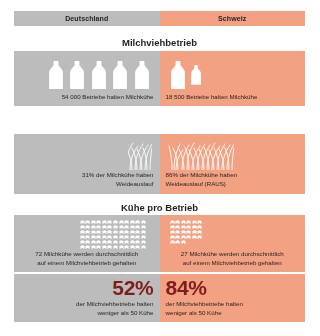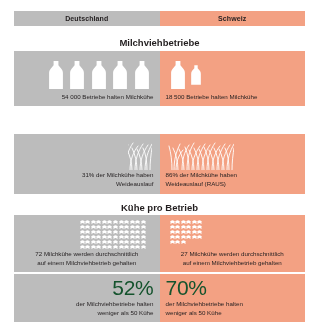--- a/index.html
+++ b/index.html
@@ -148,22 +148,22 @@
     left: 6px;
     right: 6px;
     bottom: 3px;
     display: flex;
     flex-direction: column;
   }
   .pct-inner.de { align-items: flex-end; }
   .pct-inner.ch { align-items: flex-start; }
   .pct-big {
     font-size: 21px;
-    font-weight: normal;
-    color: #14532d;
+    font-weight: bold;
+    color: #7f1d1d;
     line-height: 1.05;
     letter-spacing: -0.3px;
   }
   .pct-cap {
     font-size: 6.2px;
     line-height: 1.45;
     color: #231f20;
     margin-top: 1px;
   }
 </style>
@@ -174,21 +174,21 @@
 
   <div class="country-header">
     <div class="half de">
       <span class="country-label">Deutschland</span>
     </div>
     <div class="half ch">
       <span class="country-label">Schweiz</span>
     </div>
   </div>
 
-  <div class="section-title" id="sec-bottles-title">Milchviehbetriebe</div>
+  <div class="section-title" id="sec-bottles-title">Milchviehbetrieb</div>
 
   <div class="panel" id="panel-bottles">
     <div class="side de">
       <div class="bottle-row de">
         <svg class="bottle" width="20" height="28" viewBox="0 0 20 28">
             <path fill="#ffffff" d="M7.6 0h4.8v4.2l3.1 3.9c.9 1.1 1.4 2.5 1.4 4V28H3.1V12.1c0-1.5.5-2.9 1.4-4l3.1-3.9V0z"></path>
           </svg>
         <svg class="bottle" width="20" height="28" viewBox="0 0 20 28">
             <path fill="#ffffff" d="M7.6 0h4.8v4.2l3.1 3.9c.9 1.1 1.4 2.5 1.4 4V28H3.1V12.1c0-1.5.5-2.9 1.4-4l3.1-3.9V0z"></path>
           </svg>
@@ -721,21 +721,21 @@
         <div class="pct-big">52%</div>
         <div class="pct-cap" style="text-align:right">
           <div>der Milchviehbetriebe halten</div>
           <div>weniger als 50 Kühe</div>
         </div>
       </div>
     </div>
 
     <div class="side ch">
       <div class="pct-inner ch">
-        <div class="pct-big">70%</div>
+        <div class="pct-big">84%</div>
         <div class="pct-cap" style="text-align:left">
           <div>der Milchviehbetriebe halten</div>
           <div>weniger als 50 Kühe</div>
         </div>
       </div>
     </div>
   </div>
 
 </div>
 

